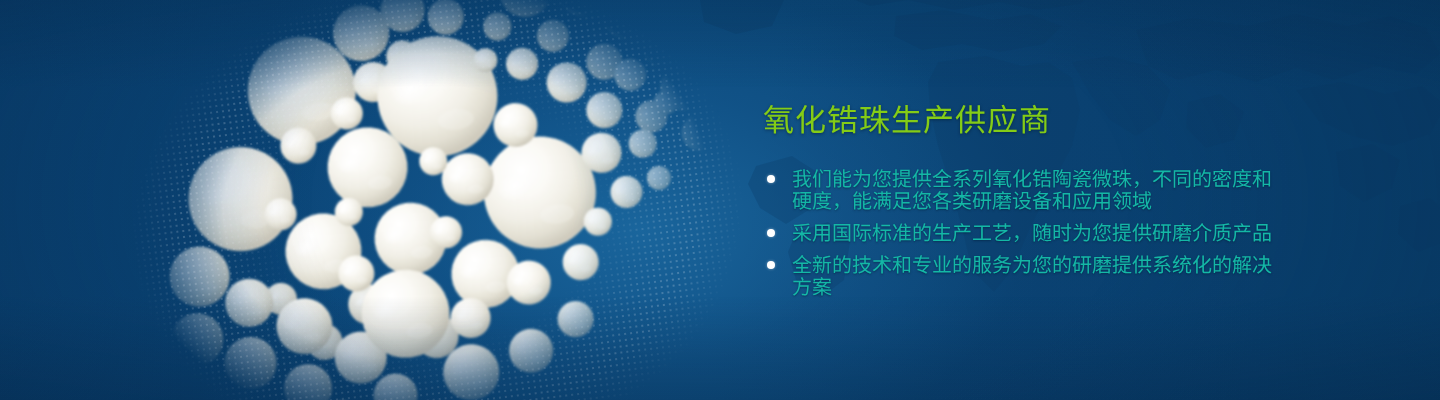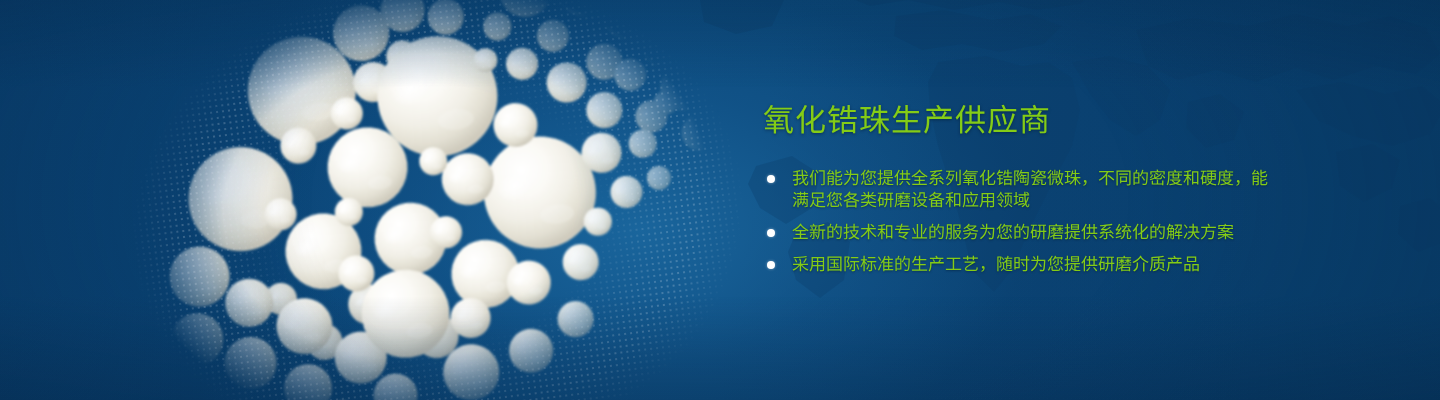--- a/index.html
+++ b/index.html
@@ -120,23 +120,23 @@
   }
   .bullets {
     list-style: none;
     margin: 0;
     padding: 0;
   }
   .bullet {
     position: relative;
     padding-left: 29px;
     margin-bottom: 10px;
-    font-size: 17px;
+    font-size: 20px;
     line-height: 22px;
-    color: #84cc16;
+    color: #14b8a6;
     text-shadow: 0 1px 2px rgba(2,24,48,0.5);
   }
   .bullet:last-child { margin-bottom: 0; }
   .bullet .dot {
     position: absolute;
     left: 4px;
     top: 7px;
     width: 8px;
     height: 8px;
     border-radius: 50%;
@@ -291,22 +291,22 @@
   <div class="copy">
     <h1 class="headline">氧化锆珠生产供应商</h1>
 
     <ul class="bullets">
       <li class="bullet">
         <span class="dot"></span>
         <span class="txt">我们能为您提供全系列氧化锆陶瓷微珠，不同的密度和硬度，能满足您各类研磨设备和应用领域</span>
       </li>
       <li class="bullet">
         <span class="dot"></span>
-        <span class="txt">全新的技术和专业的服务为您的研磨提供系统化的解决方案</span>
+        <span class="txt">采用国际标准的生产工艺，随时为您提供研磨介质产品</span>
       </li>
       <li class="bullet">
         <span class="dot"></span>
-        <span class="txt">采用国际标准的生产工艺，随时为您提供研磨介质产品</span>
+        <span class="txt">全新的技术和专业的服务为您的研磨提供系统化的解决方案</span>
       </li>
     </ul>
   </div>
 
 </div>
 
 </body></html>

